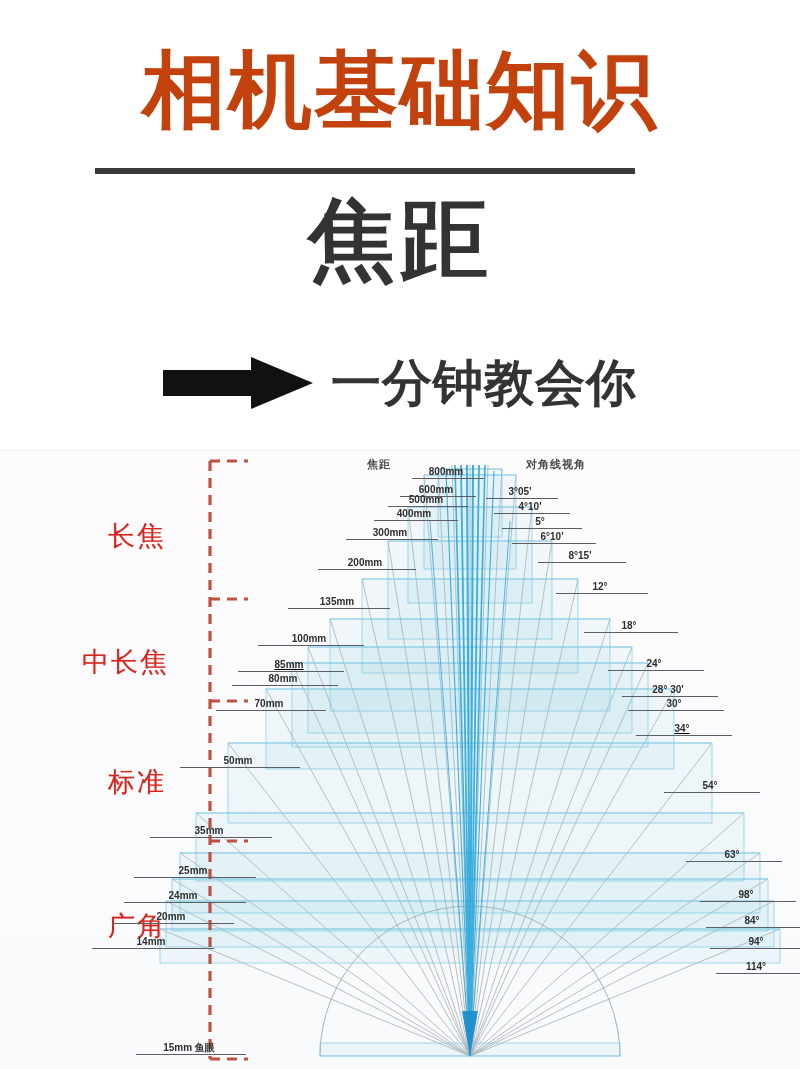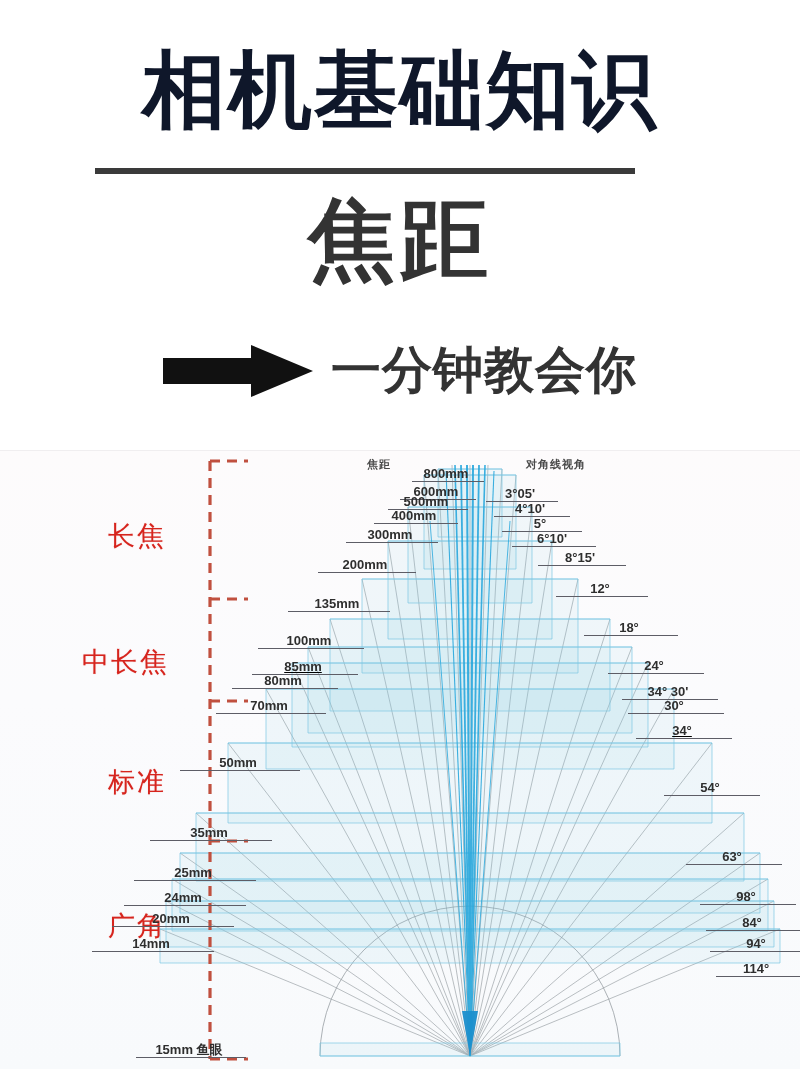--- a/index.html
+++ b/index.html
@@ -5,34 +5,34 @@
   html,body{margin:0;padding:0;background:#fff;}
   body{
     width:800px;height:1069px;position:relative;overflow:hidden;
     font-family:"Liberation Sans","DejaVu Sans",sans-serif;
     -webkit-font-smoothing:antialiased;
   }
   
   #header{position:absolute;left:0;top:0;width:800px;height:450px;background:#ffffff;}
   #main-title{
     position:absolute;left:0;top:48px;width:800px;text-align:center;
-    font-size:84px;line-height:1;font-weight:bold;color:#0f172a;
+    font-size:84px;line-height:1;font-weight:bold;color:#c2410c;
     letter-spacing:2px;
   }
   #title-rule{
     position:absolute;left:95px;top:168px;width:540px;height:6px;background:#3a3a3a;
   }
   #sub-title{
     position:absolute;left:0;top:196px;width:800px;text-align:center;
     font-size:88px;line-height:1;font-weight:bold;color:#333333;
     letter-spacing:4px;
   }
   #tagline-row{
     position:absolute;left:0;top:345px;width:800px;height:75px;
-    display:flex;justify-content:center;gap:18px;
+    display:flex;align-items:center;justify-content:center;gap:18px;
   }
   #arrow-icon{display:block;width:150px;height:52px;flex:0 0 auto;}
   #tagline-text{
     font-size:50px;font-weight:bold;color:#333333;line-height:1;letter-spacing:1px;
     white-space:nowrap;
   }
 
   
   #diagram{
     position:absolute;left:0;top:450px;width:800px;height:619px;
@@ -48,21 +48,21 @@
     text-shadow:0 0 1px rgba(214,36,29,.35);
   }
 
   .col-head{
     position:absolute;color:#4a4a4a;font-weight:bold;font-size:11px;
     letter-spacing:1px;white-space:nowrap;line-height:1;
   }
 
   .fl-item{position:absolute;white-space:nowrap;line-height:1;}
   .fl-item .txt{
-    display:block;font-size:13px;color:#2e2e2e;font-weight:bold;
+    display:block;font-size:10px;color:#2e2e2e;font-weight:bold;
     letter-spacing:0px;padding:0 6px 1px 2px;
   }
   .fl-item .rule{display:block;height:1px;background:#5d5d66;}
 
   .left-item{text-align:right;}
   .left-item .txt{text-align:center;}
   .right-item{text-align:left;margin-top:24px;}
   .right-item .txt{text-align:center;}
 </style>
 </head>
@@ -230,21 +230,21 @@
         <span class="rule"></span>
       </div>
       <div class="fl-item left-item" style="left: 288px; top: 146px; width: 102px;">
         <span class="txt">135mm</span>
         <span class="rule"></span>
       </div>
       <div class="fl-item left-item" style="left: 258px; top: 183px; width: 106px;">
         <span class="txt">100mm</span>
         <span class="rule"></span>
       </div>
-      <div class="fl-item left-item" style="left: 252px; top: 209px; width: 106px; text-decoration: underline;">
+      <div class="fl-item left-item" style="left: 238px; top: 209px; width: 106px; text-decoration: underline;">
         <span class="txt">85mm</span>
         <span class="rule"></span>
       </div>
       <div class="fl-item left-item" style="left: 232px; top: 223px; width: 106px;">
         <span class="txt">80mm</span>
         <span class="rule"></span>
       </div>
       <div class="fl-item left-item" style="left: 216px; top: 248px; width: 110px;">
         <span class="txt">70mm</span>
         <span class="rule"></span>
@@ -306,21 +306,21 @@
       </div>
       <div class="fl-item right-item" style="left: 584px; top: 146px; width: 94px;">
         <span class="txt">18°</span>
         <span class="rule"></span>
       </div>
       <div class="fl-item right-item" style="left: 608px; top: 184px; width: 96px;">
         <span class="txt">24°</span>
         <span class="rule"></span>
       </div>
       <div class="fl-item right-item" style="left: 622px; top: 210px; width: 96px;">
-        <span class="txt">34° 30'</span>
+        <span class="txt">28° 30'</span>
         <span class="rule"></span>
       </div>
       <div class="fl-item right-item" style="left: 628px; top: 224px; width: 96px;">
         <span class="txt">30°</span>
         <span class="rule"></span>
       </div>
       <div class="fl-item right-item" style="left: 636px; top: 249px; width: 96px; text-decoration: underline;">
         <span class="txt">34°</span>
         <span class="rule"></span>
       </div>

